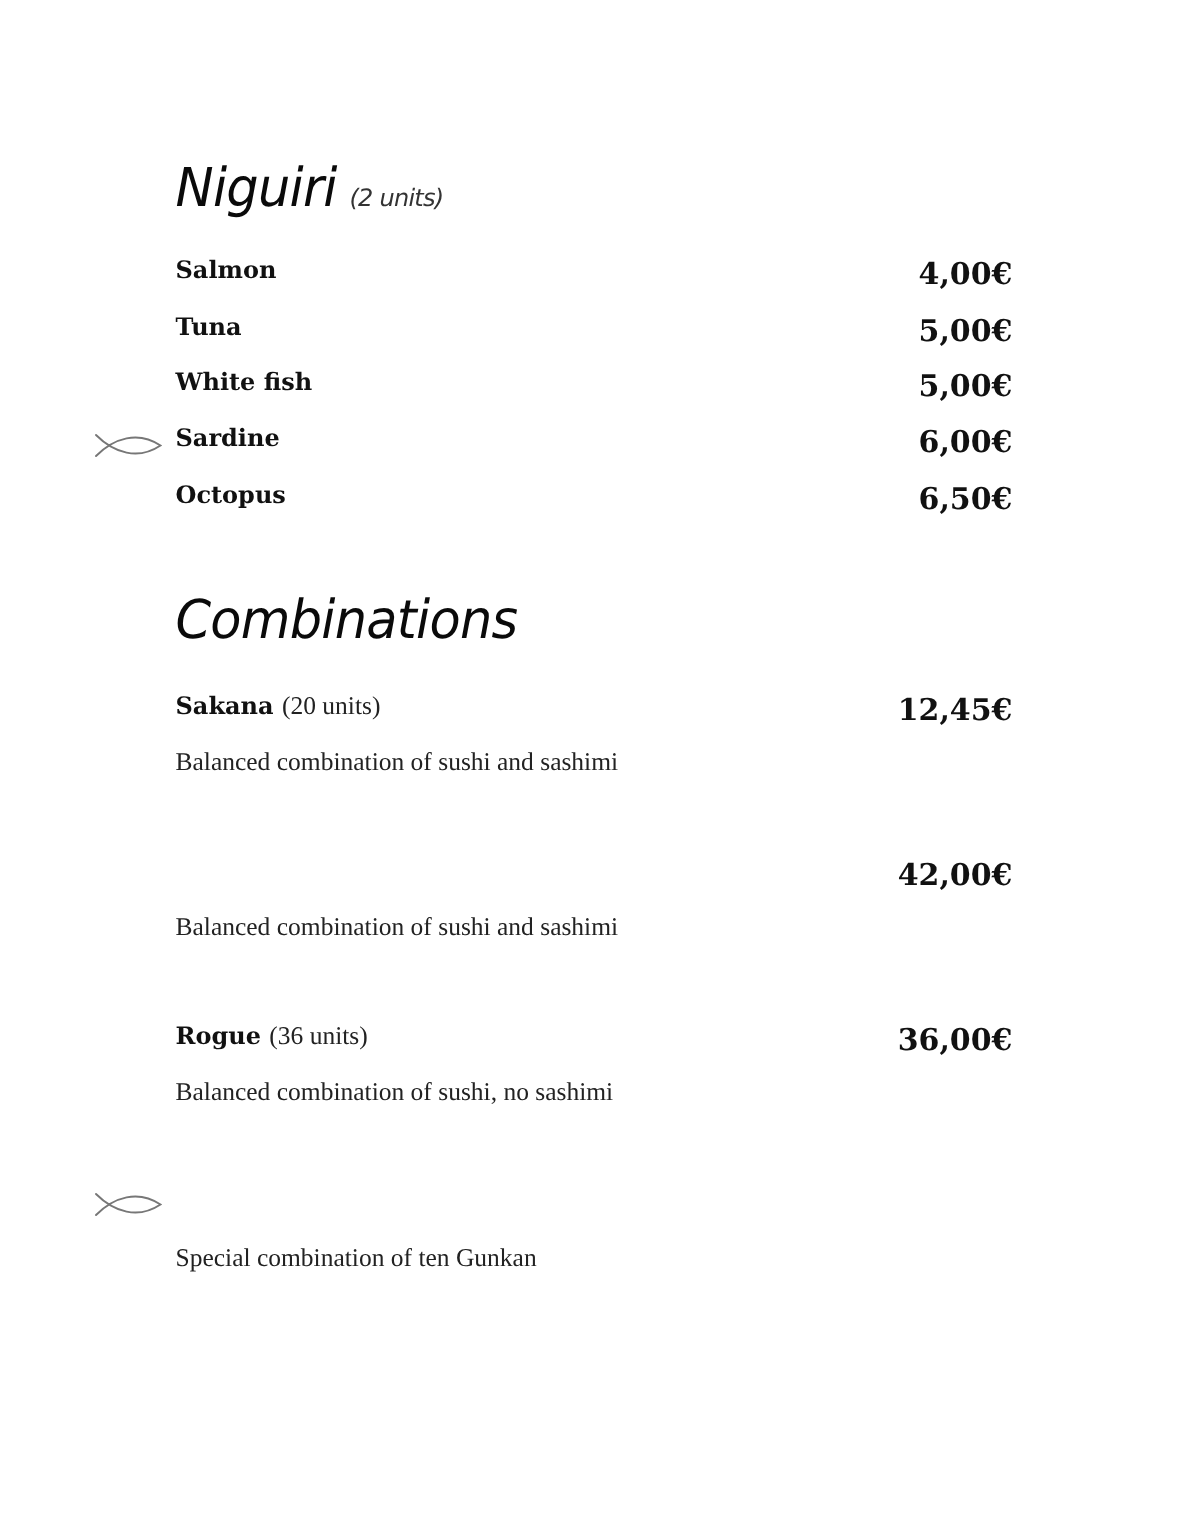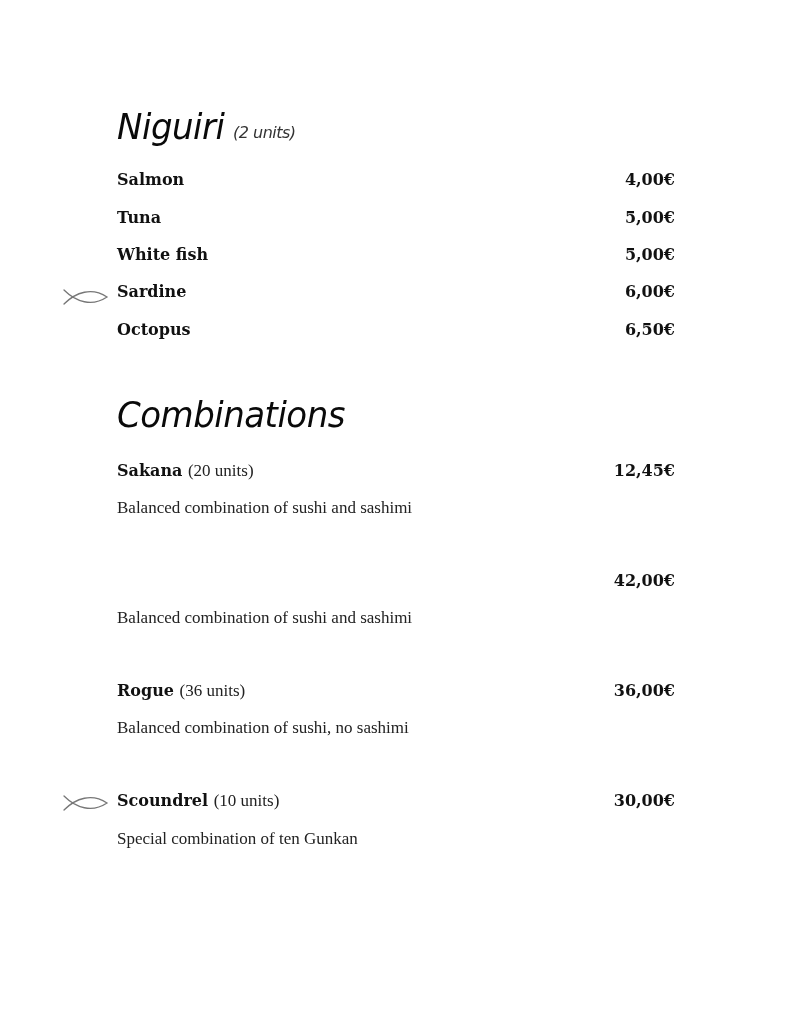--- a/index.html
+++ b/index.html
@@ -57,21 +57,21 @@
     .row .units {
       font-weight: normal;
       font-family: "Liberation Serif", "DejaVu Serif", serif;
       font-size: 17px;
       color: #222;
     }
     .row .price {
       position: absolute;
       right: 0;
       top: 0;
-      font-size: 16px;
+      font-size: 20px;
       font-weight: bold;
       white-space: nowrap;
     }
     .desc {
       position: absolute;
       left: 117px;
       font-family: "Liberation Serif", "DejaVu Serif", serif;
       font-size: 17px;
       color: #222;
       white-space: nowrap;
@@ -135,19 +135,15 @@
 
   <div class="row" style="top:669px;">
     <span class="name"><span>Rogue</span> <span class="units">(36 units)</span></span>
     <span class="price">36,00€</span>
   </div>
   <div class="desc" style="top:706px;">Balanced combination of sushi, no sashimi</div>
 
   <svg class="fish" style="top:782px;" viewBox="0 0 48 18">
     <path d="M2 2 C 14 14, 30 19, 45 9 C 30 -1, 14 4, 2 16" fill="none" stroke="#777777" stroke-width="1.3" stroke-linecap="round"></path>
   </svg>
-  <div class="row" style="top:779px;">
-    <span class="name"><span>Scoundrel</span> <span class="units">(10 units)</span></span>
-    <span class="price">30,00€</span>
-  </div>
   <div class="desc" style="top:817px;">Special combination of ten Gunkan</div>
 
 </div>
 
 </body></html>

